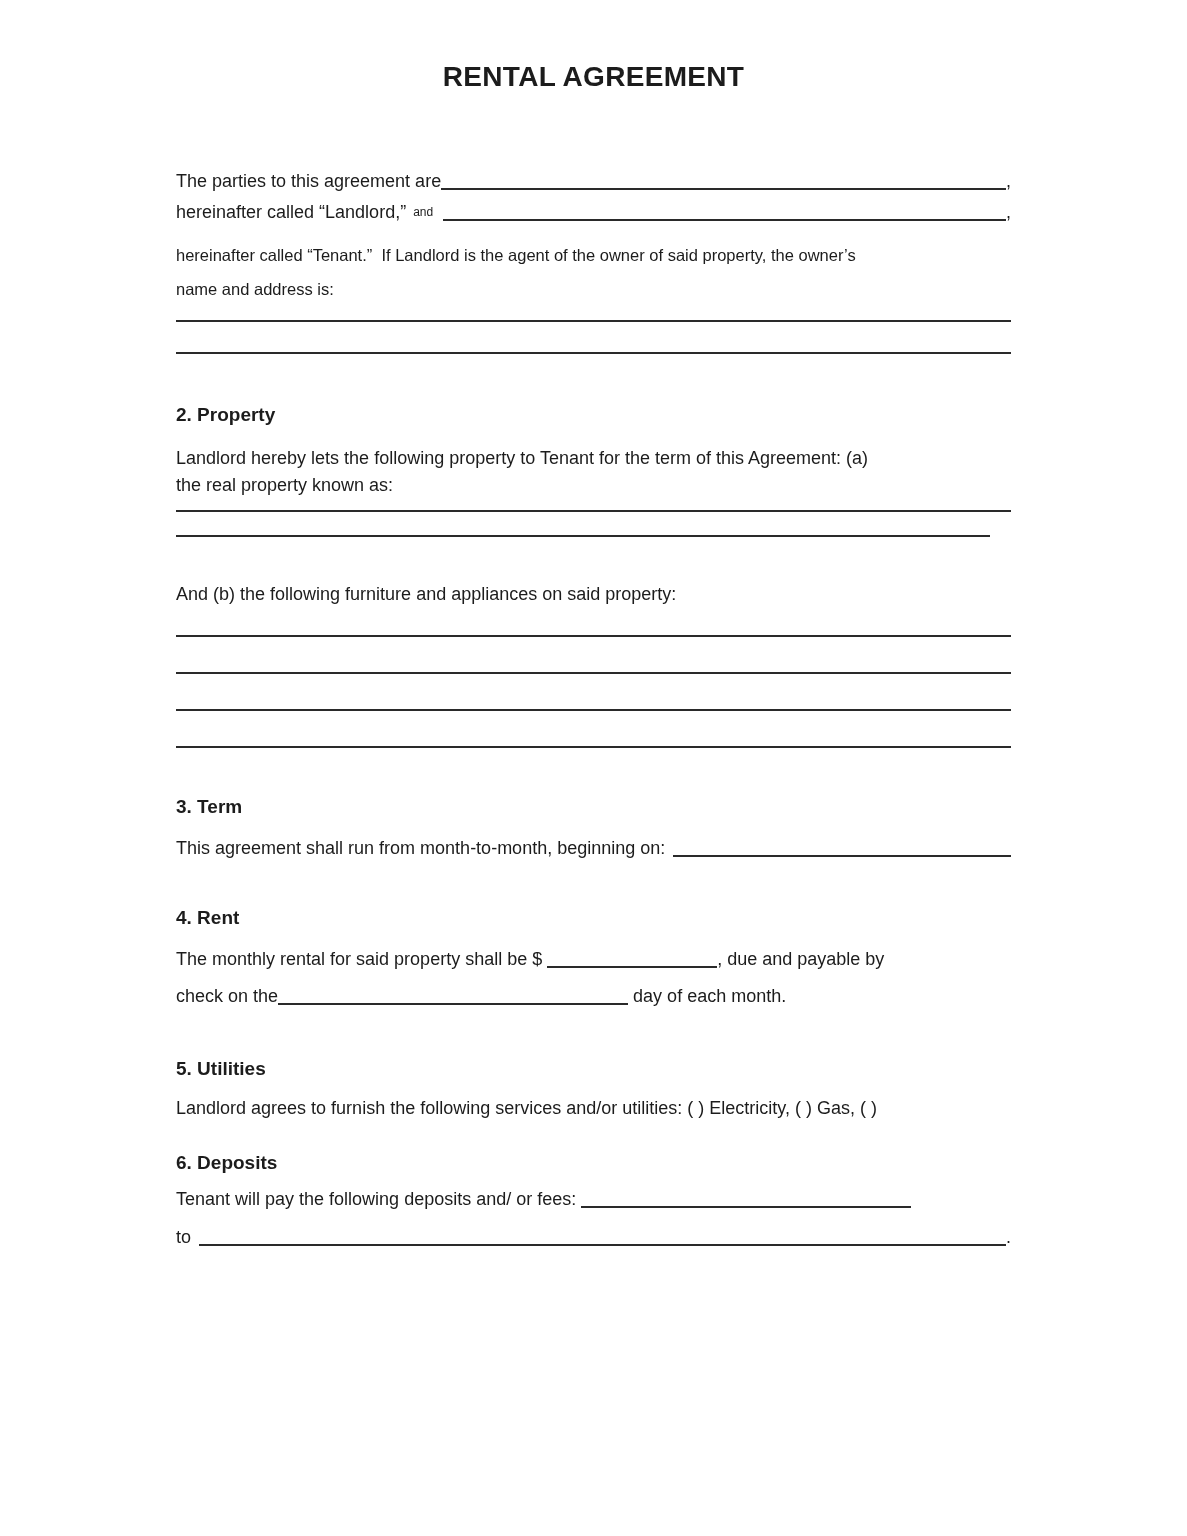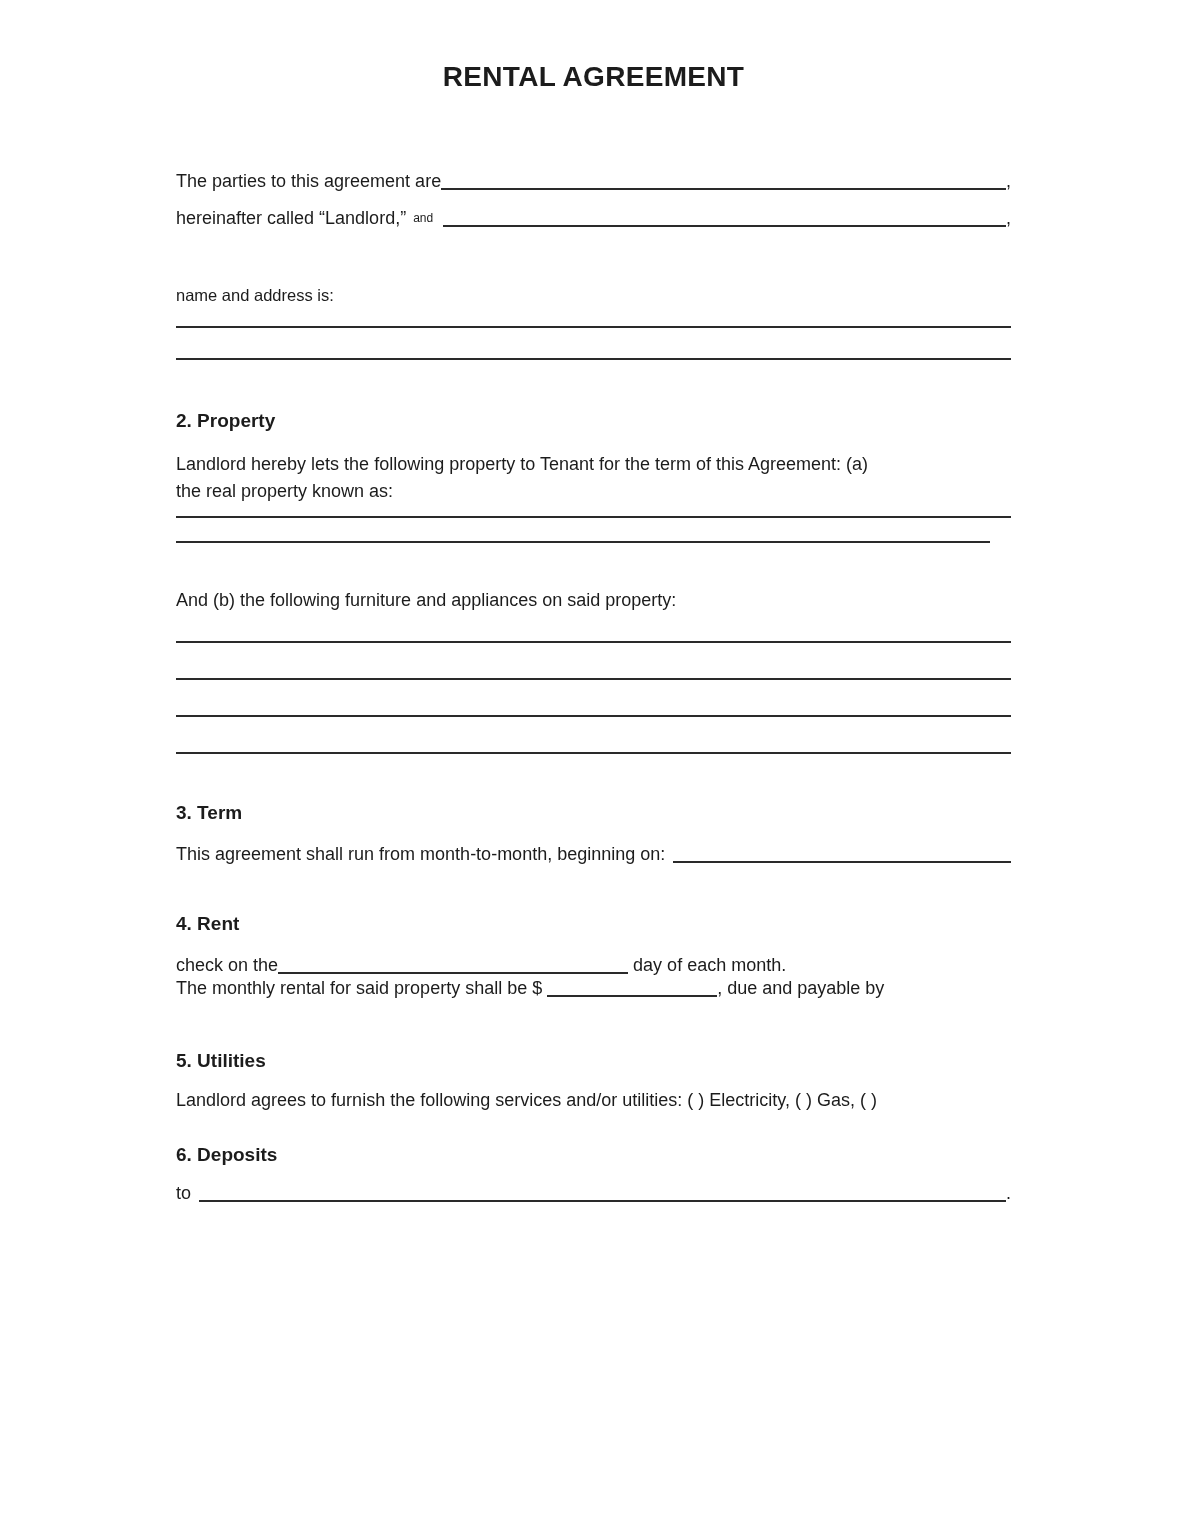--- a/index.html
+++ b/index.html
@@ -62,64 +62,68 @@
   .sm { font-size: 12px; }
   .keep { white-space: pre-wrap; }
 </style>
 </head>
 <body>
 
 <div class="page">
 
   <div class="title">RENTAL AGREEMENT</div>
 
-  <div class="frow" style="margin-bottom:14px">
+  <div class="frow" style="margin-bottom:8px">
     <span class="t">The parties to this agreement are</span>
     <span class="grow"></span>
     <span class="t">,</span>
   </div>
   <div class="frow">
     <span class="t">hereinafter called “Landlord,”</span>
     <span class="t sm" style="margin-left:7px">and</span>
     <span class="grow" style="margin-left:10px"></span>
     <span class="t">,</span>
   </div>
-  <p class="sm-para"><br><span class="keep">name and address is:</span></p>
+  <p class="sm-para"><span class="keep">hereinafter called “Tenant.”  If Landlord is the agent of the owner of said property, the owner’s</span><br><span class="keep">name and address is:</span></p>
   <div class="rule" style="margin-top:14px"></div>
   <div class="rule" style="margin-top:30px"></div>
 
   <h2 style="margin-top:49px">2. Property</h2>
   <p class="para"><span class="keep">Landlord hereby lets the following property to Tenant for the term of this Agreement: (a)</span><br><span class="keep">the real property known as:</span></p>
   <div class="rule" style="margin-top:11px"></div>
   <div class="rule short" style="margin-top:23px"></div>
   <p class="para" style="margin-top:44px">And (b) the following furniture and appliances on said property:</p>
   <div class="rule" style="margin-top:27px"></div>
   <div class="rule" style="margin-top:35px"></div>
   <div class="rule" style="margin-top:35px"></div>
   <div class="rule" style="margin-top:35px"></div>
 
   <h2 style="margin-top:47px">3. Term</h2>
   <div class="frow">
     <span class="t">This agreement shall run from month-to-month, beginning on:</span>
     <span class="grow" style="margin-left:8px"></span>
   </div>
 
   <h2 style="margin-top:46px">4. Rent</h2>
+  <div class="prow">
+    <span>The monthly rental for said property shall be $</span>
+    <span class="bl" style="width:170px"></span><span>, due and payable by</span>
+  </div>
   <div class="prow" style="margin-top:14px">
     <span>check on the</span><span class="bl" style="width:350px"></span>
     <span>day of each month.</span>
-  </div>
-  <div class="prow">
-    <span>The monthly rental for said property shall be $</span>
-    <span class="bl" style="width:170px"></span><span>, due and payable by</span>
   </div>
 
   <h2 style="margin-top:49px; margin-bottom:14px">5. Utilities</h2>
   <p class="para"><span class="keep">Landlord agrees to furnish the following services and/or utilities: ( ) Electricity, ( ) Gas, ( )</span><br></p>
 
   <h2 style="margin-top:29px; margin-bottom:13px">6. Deposits</h2>
+  <div class="prow">
+    <span>Tenant will pay the following deposits and/ or fees:</span>
+    <span class="bl" style="width:330px"></span>
+  </div>
   <div class="frow" style="margin-top:15px">
     <span class="t">to</span>
     <span class="grow" style="margin-left:8px"></span>
     <span class="t">.</span>
   </div>
 
 </div>
 
 </body></html>

